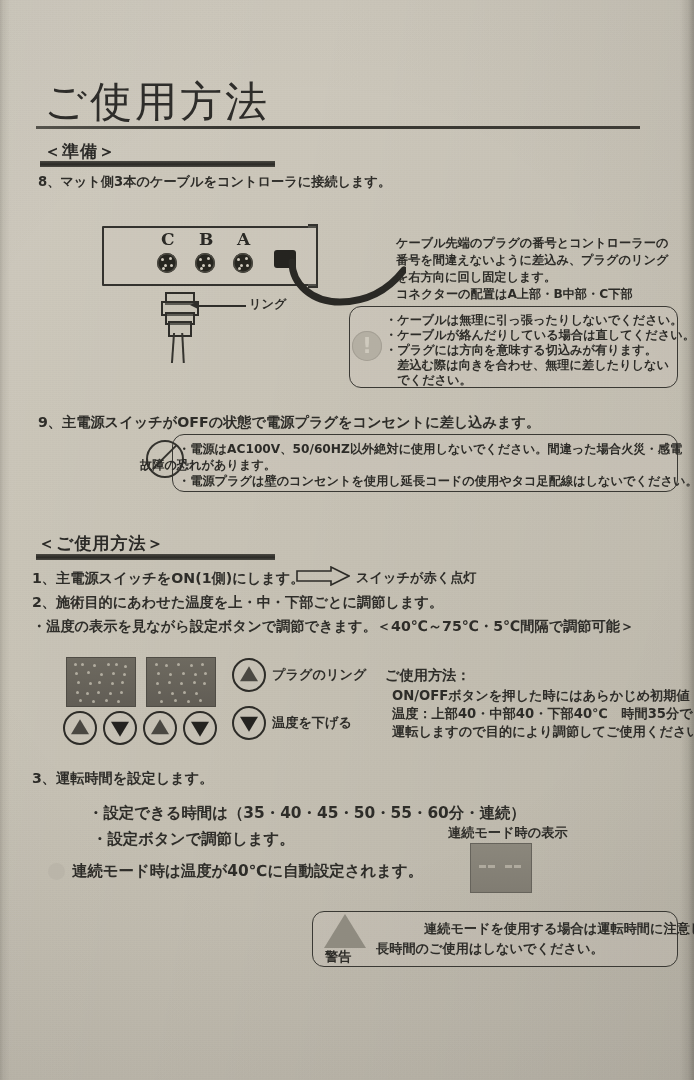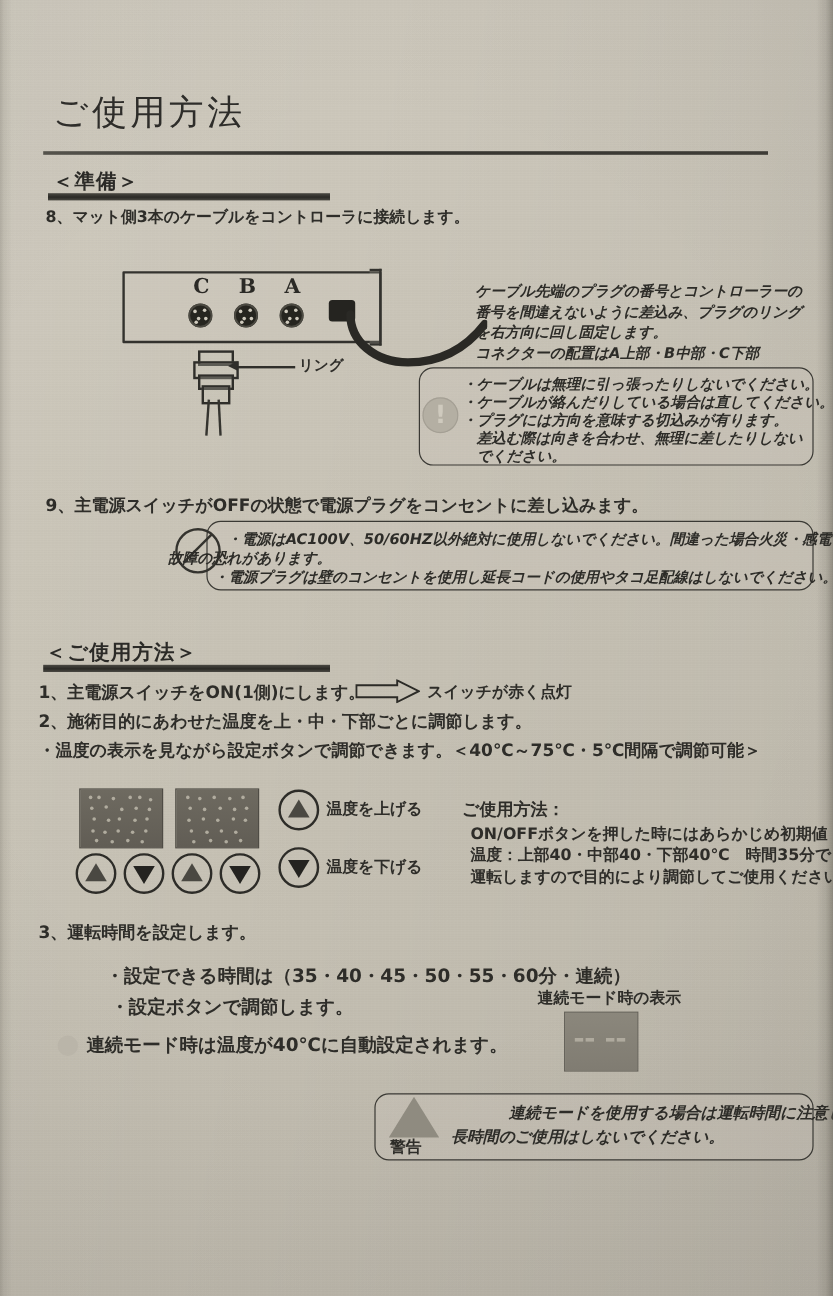--- a/index.html
+++ b/index.html
@@ -52,21 +52,21 @@
     background-image:
       repeating-linear-gradient(0deg, rgba(255,255,255,0.035) 0 1px, rgba(0,0,0,0.02) 1px 2px),
       repeating-linear-gradient(90deg, rgba(255,255,255,0.02) 0 1px, rgba(0,0,0,0.015) 1px 3px);
   }
   .content { position: relative; z-index: 3; }
 
   
   .title {
     position: absolute;
     left: 44px; top: 74px;
-    font-size: 29px;
+    font-size: 42px;
     letter-spacing: 3px;
     color: #2e2d2a;
     font-weight: 400;
   }
   .rule-main {
     position: absolute;
     left: 36px; top: 126px;
     width: 604px; height: 3px;
     background: linear-gradient(90deg, #55534c 0%, #35342f 35%, #3e3c36 100%);
   }
@@ -175,21 +175,20 @@
     border: 1.6px solid #3a3934;
     border-radius: 12px;
     background: rgba(206,201,190,0.25);
   }
   .callout-txt {
     position: absolute;
     color: #2d2c28;
     font-weight: 700;
     line-height: 1.52;
     white-space: nowrap;
-    font-style: italic;
   }
   .icon-excl {
     position: absolute;
     width: 30px; height: 30px;
     border-radius: 50%;
     background: #b4afa3;
     box-shadow: inset 0 0 0 1px #a49f94;
   }
   .icon-excl::after {
     content: "!";
@@ -358,21 +357,21 @@
     <div class="callout-txt r12" style="left:385px; top:311px;">・ケーブルは無理に引っ張ったりしないでください。</div>
     <div class="callout-txt r12" style="left:385px; top:326px;">・ケーブルが絡んだりしている場合は直してください。</div>
     <div class="callout-txt r12" style="left:385px; top:341px;">・プラグには方向を意味する切込みが有ります。</div>
     <div class="callout-txt r12" style="left:385px; top:356px;">　差込む際は向きを合わせ、無理に差したりしない</div>
     <div class="callout-txt r12" style="left:385px; top:371px;">　でください。</div>
 
     <div class="t b14" style="left:38px; top:412px;">9、主電源スイッチがOFFの状態で電源プラグをコンセントに差し込みます。</div>
 
     <div class="callout" style="left:172px; top:434px; width:504px; height:56px;"></div>
     <div class="icon-ban" style="left:146px; top:440px;"></div>
-    <div class="callout-txt r12" style="left:178px; top:440px;margin-left:11px;">・電源はAC100V、50/60HZ以外絶対に使用しないでください。間違った場合火災・感電</div>
+    <div class="callout-txt r12" style="left:178px; top:440px;">・電源はAC100V、50/60HZ以外絶対に使用しないでください。間違った場合火災・感電</div>
     <div class="callout-txt r12" style="left:140px; top:456px;">故障の恐れがあります。</div>
     <div class="callout-txt r12" style="left:178px; top:472px;">・電源プラグは壁のコンセントを使用し延長コードの使用やタコ足配線はしないでください。</div>
 
     <div class="sec-head" style="left:38px; top:532px;">＜ご使用方法＞</div>
     <div class="rule-sec" style="left:36px; top:554px; width:239px;"></div>
 
     <div class="t b14" style="left:32px; top:568px;">1、主電源スイッチをON(1側)にします。</div>
     <svg class="arrow-out" style="left:296px; top:566px;" viewBox="0 0 54 20">
       <path d="M1 5 H 35 V 1 L 53 10 L 35 19 V 15 H 1 Z" fill="none" stroke="#2c2b27" stroke-width="1.6"></path>
     </svg>
@@ -443,25 +442,25 @@
     <div class="btn" style="left:143px; top:711px;">
         <span class="tri-up"></span>
       </div>
     <div class="btn" style="left:183px; top:711px;">
         <span class="tri-dn"></span>
       </div>
 
     <div class="btn" style="left:232px; top:658px;">
         <span class="tri-up"></span>
       </div>
-    <div class="t b13" style="left:272px; top:666px;">温度を上げる</div>
+    <div class="t b13" style="left:272px; top:666px;">プラグのリング</div>
     <div class="btn" style="left:232px; top:706px;">
         <span class="tri-dn"></span>
       </div>
-    <div class="t b13" style="left:272px; top:714px;font-family:Liberation Serif, serif;">温度を下げる</div>
+    <div class="t b13" style="left:272px; top:714px;">温度を下げる</div>
 
     <div class="t b14" style="left:385px; top:665px;">ご使用方法：</div>
     <div class="t b13" style="left:392px; top:687px;">ON/OFFボタンを押した時にはあらかじめ初期値</div>
     <div class="t b13" style="left:392px; top:705px;">温度：上部40・中部40・下部40℃　時間35分で</div>
     <div class="t b13" style="left:392px; top:723px;">運転しますので目的により調節してご使用ください。</div>
 
     <div class="t b14" style="left:32px; top:768px;">3、運転時間を設定します。</div>
 
     <div class="t b15" style="left:76px; top:803px;margin-left:12px;">・設定できる時間は（35・40・45・50・55・60分・連続）</div>
     <div class="t b15" style="left:92px; top:829px;">・設定ボタンで調節します。</div>

